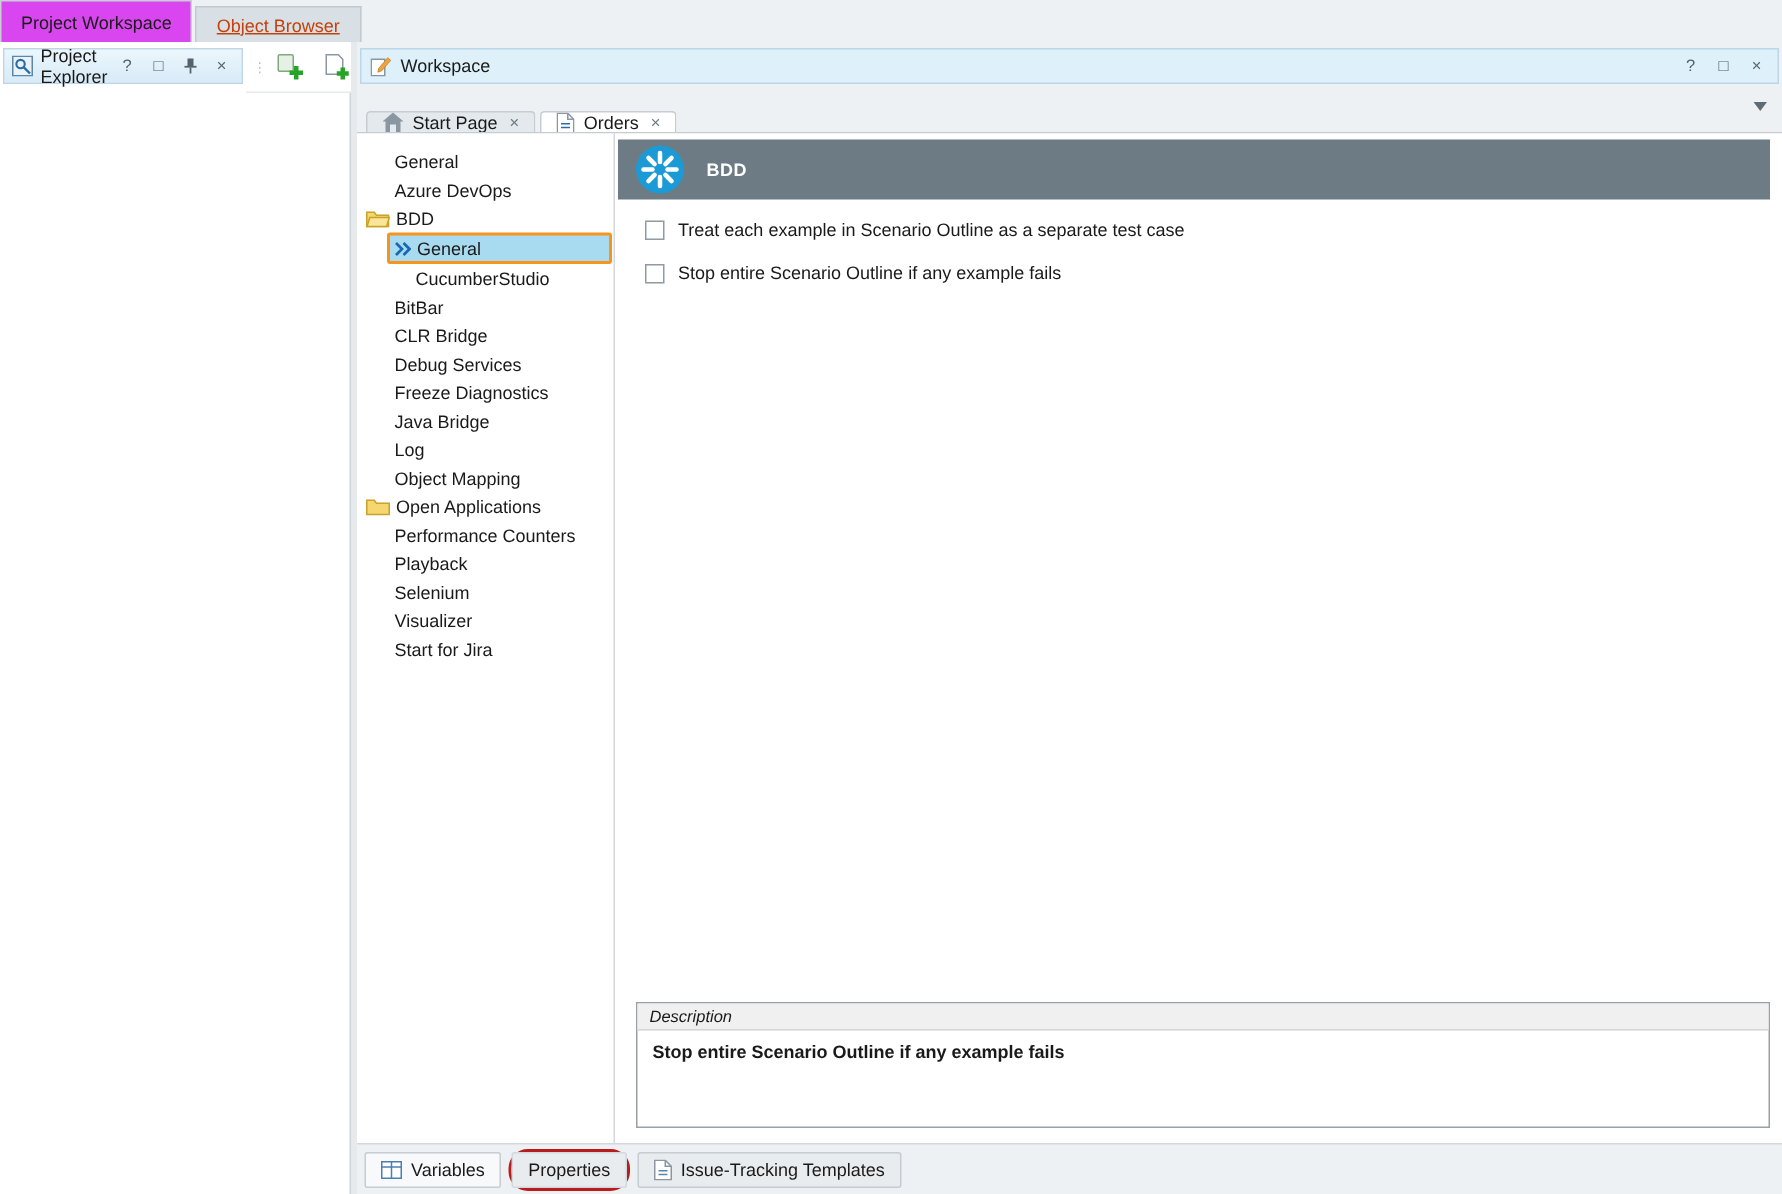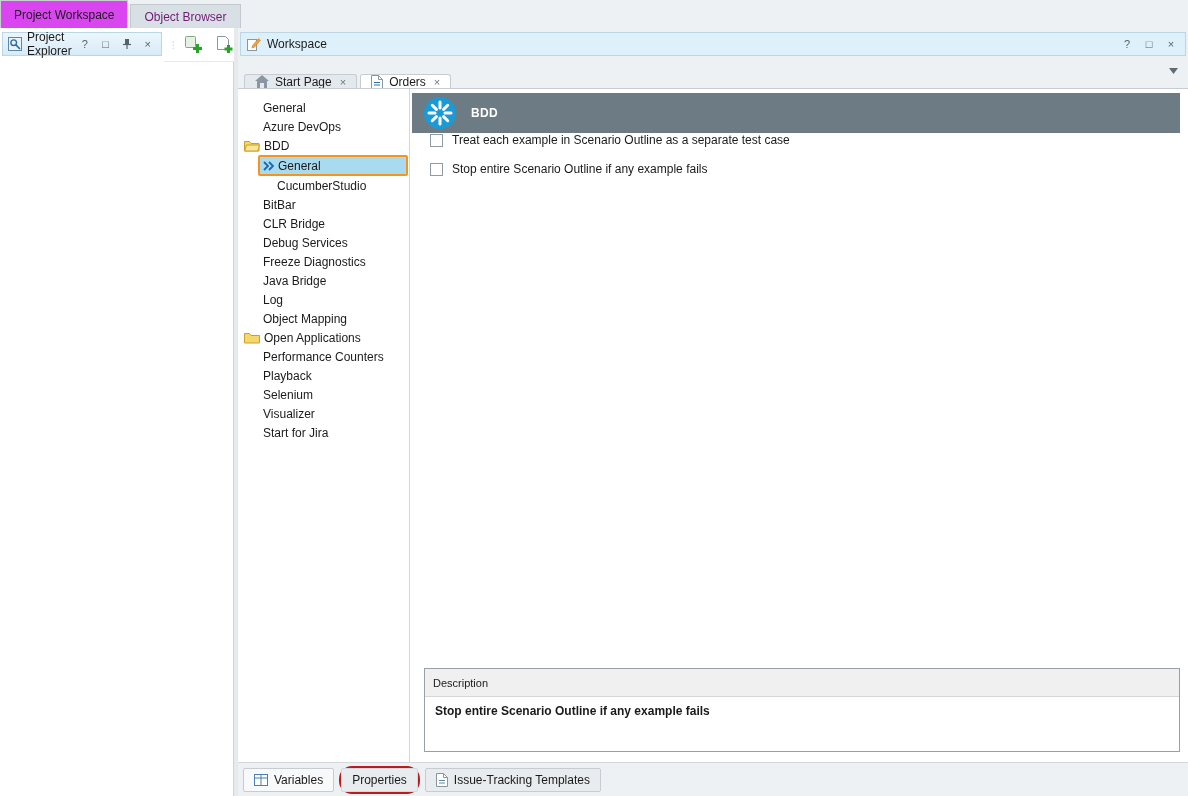--- a/index.html
+++ b/index.html
@@ -9,21 +9,21 @@
     font-size: 12px; color: #1a1a1a;
     background: #eef1f4; overflow: hidden;
   }
   .app { position: relative; width: 1188px; height: 796px; }
 
   
   .top-tabs { position: absolute; top:0; left:0; right:0; height:28px;
     background:#eef1f4; display:flex; align-items:flex-end; }
   .top-tab { display:flex; align-items:center; padding:0 13px; cursor:default; }
   .top-tab.active { height:28px; background:#d946ef; border:1px solid #c9ced3; border-bottom:none; }
-  .top-tab.inactive { height:24px; background:#d9e0e5; border:1px solid #c2c9cf; border-bottom:none; margin-left:2px; color:#701a75; }
+  .top-tab.inactive { height:24px; background:#d9e0e5; border:1px solid #c2c9cf; border-bottom:none; margin-left:2px; color:#c2410c;text-decoration:underline; }
 
   
   .left-panel { position:absolute; top:28px; left:0; width:234px; bottom:0;
     background:#fff; border-right:1px solid #cfd4d8; display:flex; flex-direction:row; }
   .pe-header { height:24px; margin:4px 2px 0 2px; background:linear-gradient(#ecf6fc,#d7ebf7);
     border:1px solid #bcd6e6; display:flex; align-items:center; gap:5px; padding:0 5px; }
   .pe-title { flex:1; }
   .hdr-btn { width:16px; height:16px; display:flex; align-items:center; justify-content:center;
     color:#55626d; font-size:11px; cursor:default; }
   .toolbar { height:34px; display:flex; align-items:center; gap:7px; padding:0 5px;
@@ -68,28 +68,28 @@
   .nav-row.folder { padding-left:6px; }
   .nav-row.child { padding-left:39px;text-align:right; }
   .annot-general { margin:0 0 0 20px; border:2px solid #F7941E; border-radius:2px; height:21px;
     display:flex; align-items:center; gap:4px; padding:0 6px 0 3px; background:#a8daf0; width:150px; }
 
   .main { flex:1; position:relative; background:#fff; }
   .bdd-bar { margin:4px 8px 0 2px; height:40px; background:#6d7b85;
     display:flex; align-items:center; gap:14px; padding-left:11px; }
   .bdd-title { color:#fff; font-weight:bold; letter-spacing:.3px; }
   .cb-row { display:flex; align-items:center; gap:9px; margin-left:20px; }
-  .cb-row.first { }
+  .cb-row.first { margin-top:13px; }
   .cb-row.second { margin-top:15px; }
   .checkbox { width:13px; height:13px; background:#fff; border:1px solid #8f9aa3; flex:none; }
 
   .desc { position:absolute; left:14px; right:8px; bottom:10px; height:84px;
     border:1px solid #98a0a6; background:#fff; }
-  .desc-hdr { height:28px; background:#f0f0f0; border-bottom:1px solid #d6d6d6;
-    display:flex; align-items:center; padding-left:8px; font-size:11px; }
+  .desc-hdr { height:18px; background:#f0f0f0; border-bottom:1px solid #d6d6d6;
+    display:flex; align-items:center; padding-left:8px; font-size:11px;font-style:italic; }
   .desc-title { font-weight:bold; margin:7px 0 3px 10px; }
   .desc-body { margin-left:10px; margin-right:10px; color:#222; }
 
   .bottom-tabs { height:34px; display:flex; align-items:center; padding-left:5px; gap:5px;
     background:#eef1f4; border-top:1px solid #d4d8db; }
   .btab { height:24px; display:flex; align-items:center; gap:6px; padding:0 10px;
     background:#e8ecef; border:1px solid #c6ccd1; border-radius:2px; }
   .btab.lit { background:#f7f9fa; }
   .annot-props { border:2px solid #b91c1c; border-radius:13px; display:flex; }
   .annot-props .btab { border-color:#d3d8dc; }

